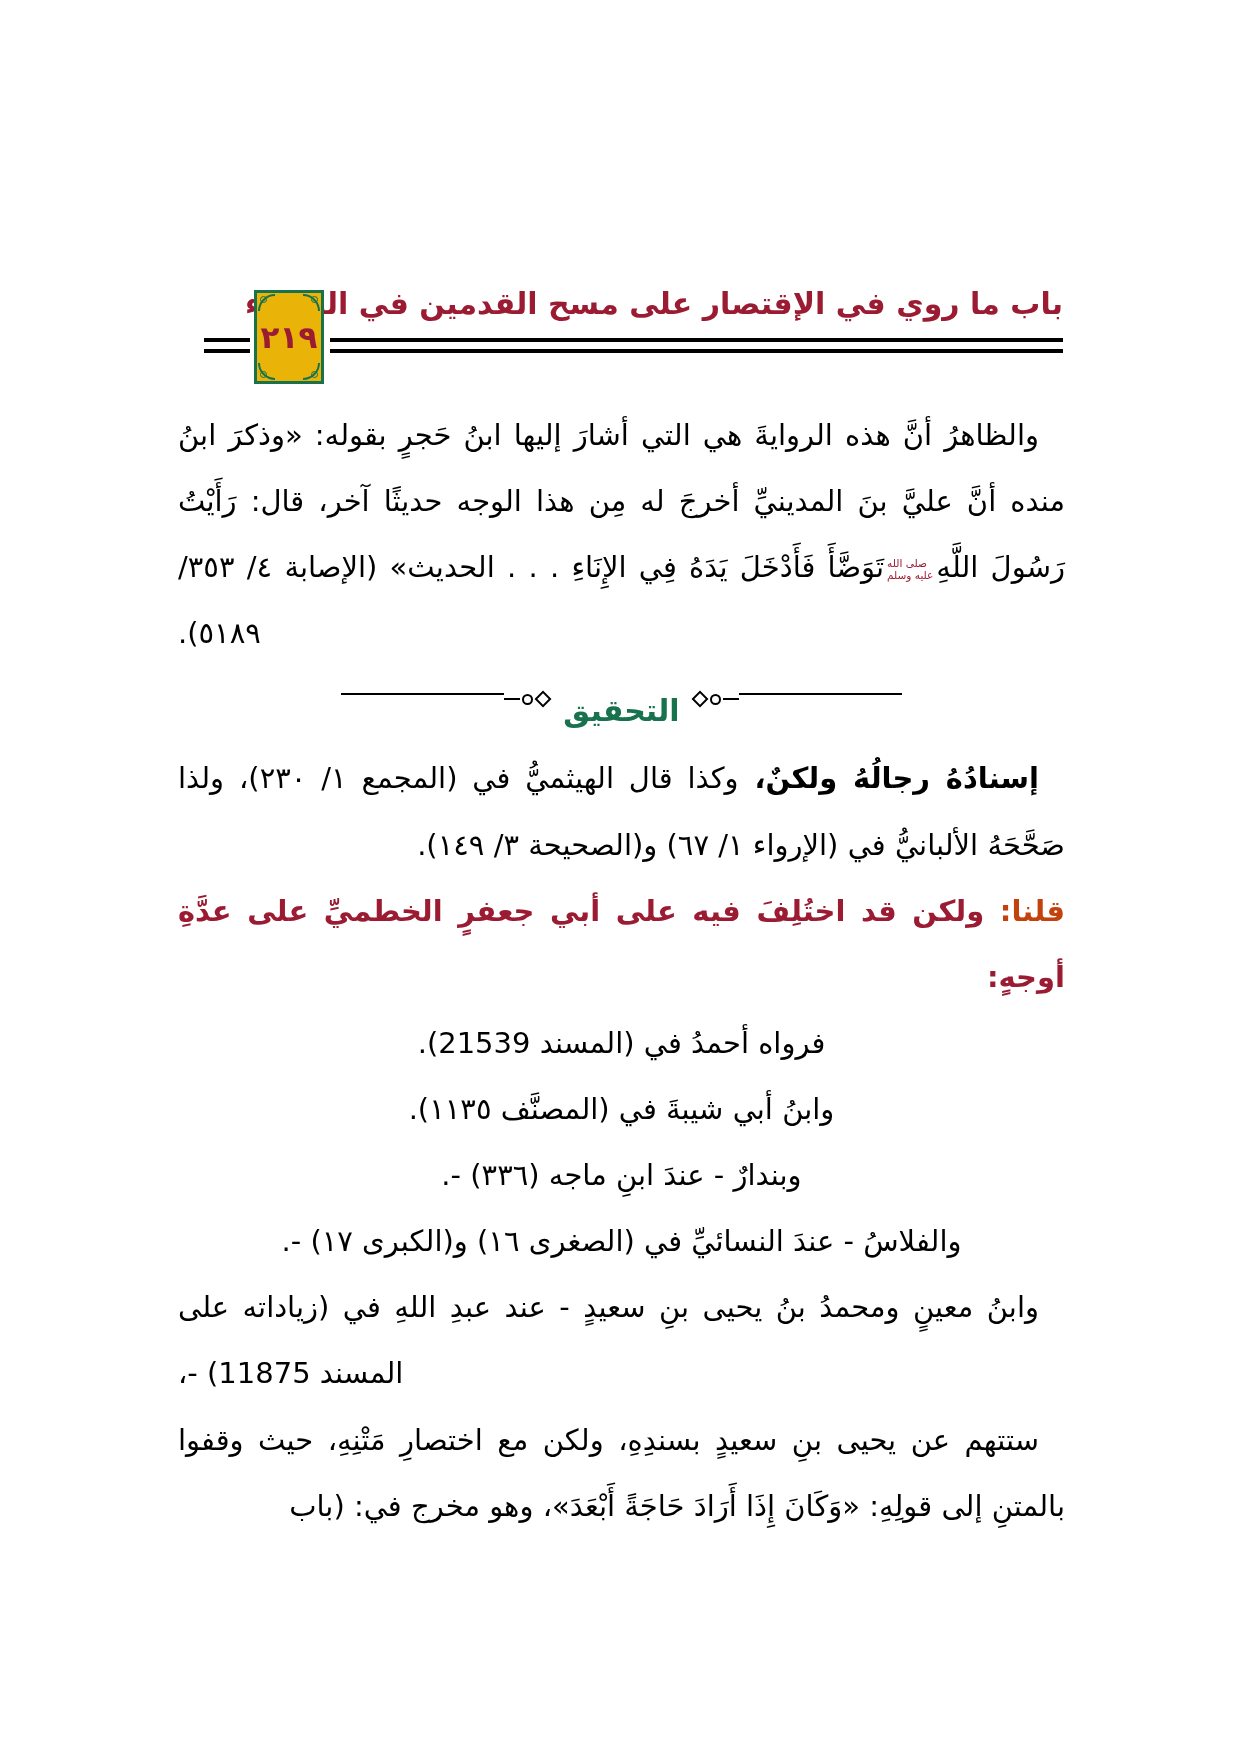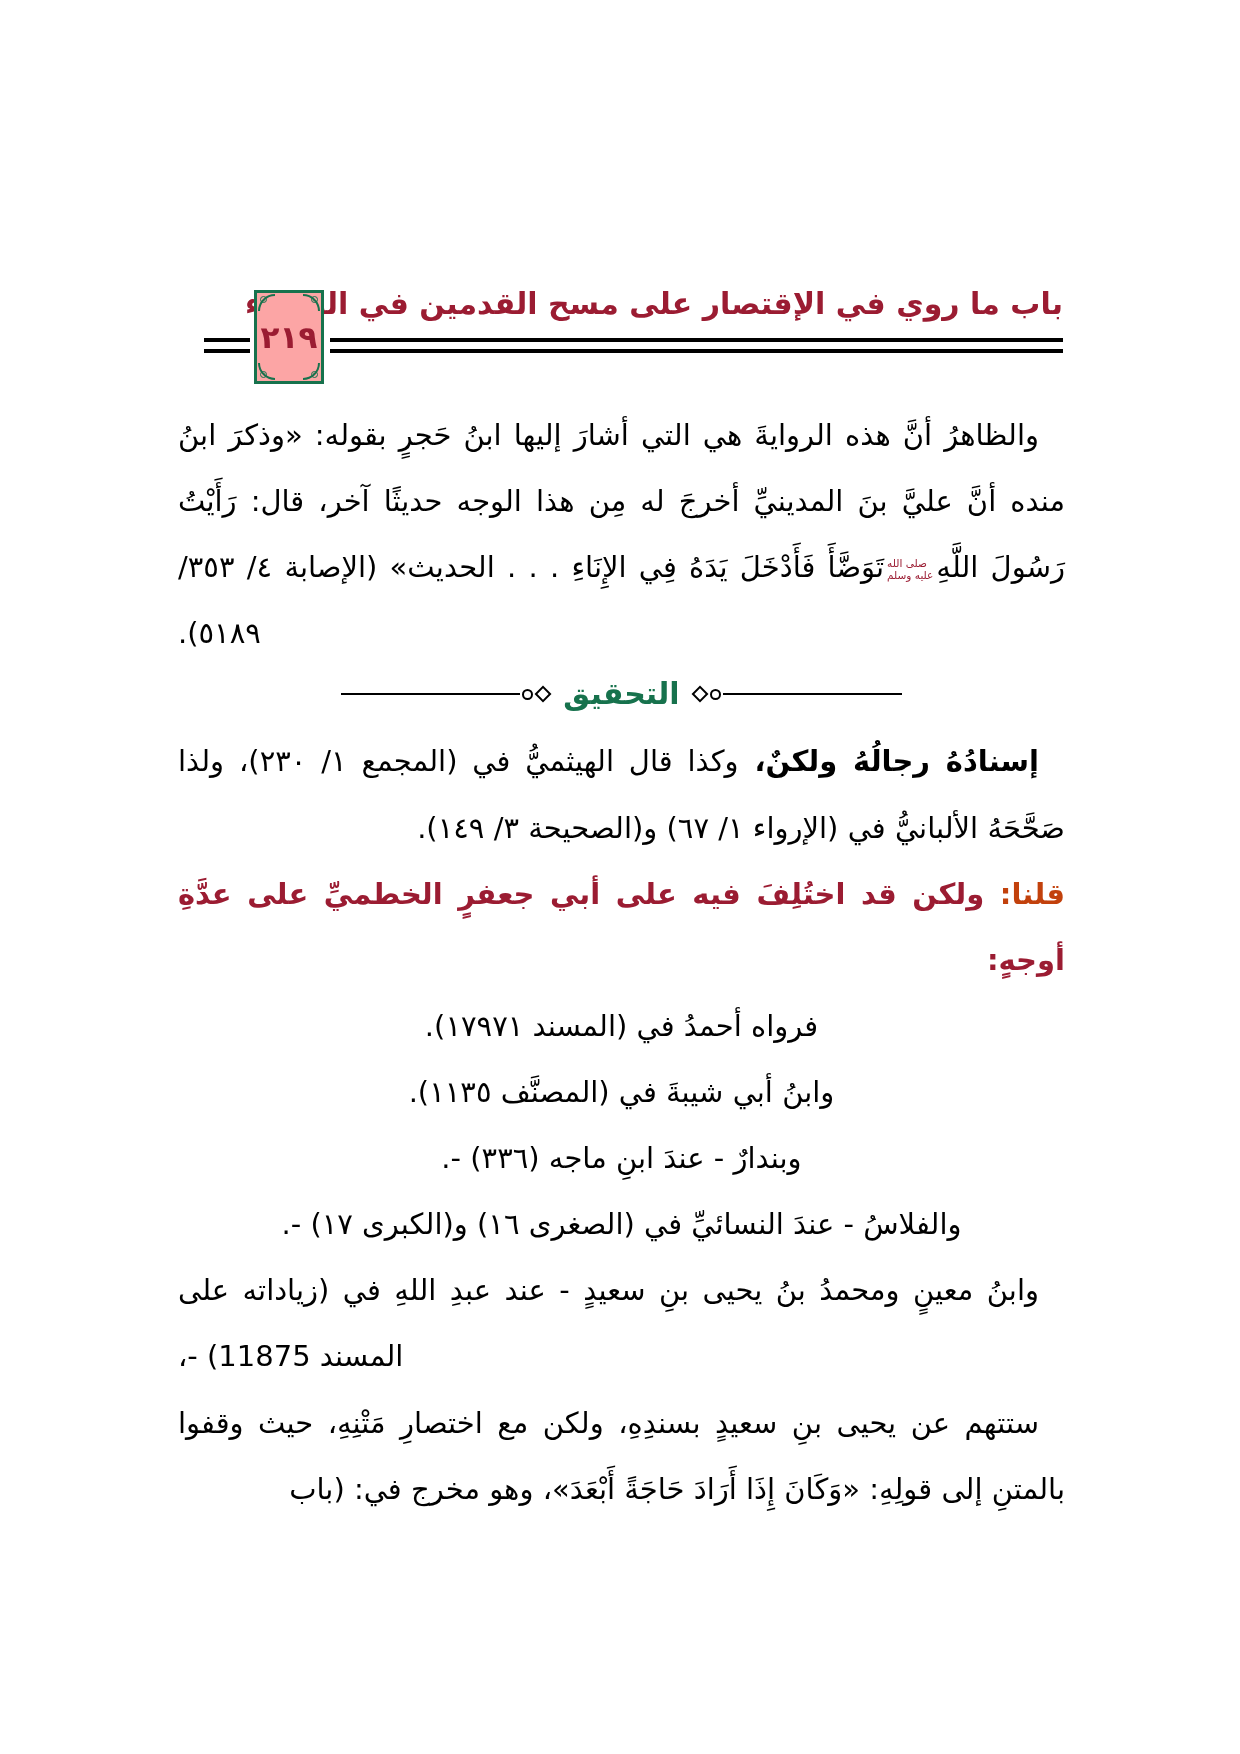--- a/index.html
+++ b/index.html
@@ -5,21 +5,21 @@
   html,body{margin:0;padding:0;background:#ffffff;}
   body{width:1240px;height:1754px;font-family:"DejaVu Sans",sans-serif;color:#000;}
   .page{box-sizing:border-box;width:1240px;height:1754px;padding:288px 175px 40px 178px;direction:rtl;overflow:hidden;}
 
   
   .header{position:relative;height:104px;direction:ltr;margin-bottom:10px;}
   .page-title{position:absolute;right:2px;top:-2px;direction:rtl;color:#9b1c32;font-weight:bold;font-size:30px;letter-spacing:0;white-space:nowrap;}
   .dbl-line{position:absolute;top:50px;height:15px;box-sizing:border-box;border-top:4px solid #000;border-bottom:4px solid #000;}
   .dbl-line.stub{left:26px;width:46px;}
   .dbl-line.long{left:152px;right:2px;}
-  .badge{position:absolute;left:76px;top:2px;width:70px;height:94px;background:#fca5a5;border:3px solid #17724d;box-sizing:border-box;display:flex;align-items:center;justify-content:center;}
+  .badge{position:absolute;left:76px;top:2px;width:70px;height:94px;background:#eab308;border:3px solid #17724d;box-sizing:border-box;display:flex;align-items:center;justify-content:center;}
   .badge-num{color:#9b1c32;font-weight:bold;font-size:31px;direction:rtl;}
   .corner{position:absolute;width:17px;height:17px;}
   .corner::before{content:"";position:absolute;inset:0;border:2px solid #17724d;border-radius:0;}
   .corner.tl{top:1px;left:1px;}  .corner.tl::before{border-width:2px 0 0 2px;border-top-left-radius:100%;}
   .corner.tr{top:1px;right:1px;} .corner.tr::before{border-width:2px 2px 0 0;border-top-right-radius:100%;}
   .corner.bl{bottom:1px;left:1px;} .corner.bl::before{border-width:0 0 2px 2px;border-bottom-left-radius:100%;}
   .corner.br{bottom:1px;right:1px;} .corner.br::before{border-width:0 2px 2px 0;border-bottom-right-radius:100%;}
   .corner::after{content:"";position:absolute;width:5px;height:5px;border:1.5px solid #17724d;border-radius:50%;}
   .corner.tl::after{top:2px;left:2px;} .corner.tr::after{top:2px;right:2px;}
   .corner.bl::after{bottom:2px;left:2px;} .corner.br::after{bottom:2px;right:2px;}
@@ -30,21 +30,21 @@
   p.last-left{text-align-last:left;}
   p.center{text-align:center;text-indent:0;}
   .bold{font-weight:bold;}
   .maroon{color:#9b1c32;font-weight:bold;}
   .green{color:#c2410c;font-weight:bold;}
 
   .saw{display:inline-block;vertical-align:middle;text-align:center;color:#9b1c32;font-size:10.5px;line-height:1.2;margin:16px 3px;font-weight:normal;text-indent:0;}
   .saw span{display:block;}
 
   
-  .divider{display:flex;align-items:center;justify-content:center;width:560px;margin:10px auto 16px;direction:rtl;}
+  .divider{display:flex;align-items:flex-start;justify-content:center;width:560px;margin:27px auto 16px;direction:rtl;}
   .div-line{flex:1;height:2px;background:#000;}
   .orn{display:flex;align-items:center;}
   .orn i{display:block;}
   .orn .bar{width:16px;height:2px;background:#000;}
   .orn .ring{width:7px;height:7px;border:2px solid #000;border-radius:50%;margin:0 2px;}
   .orn .diamond{width:8px;height:8px;border:2px solid #000;transform:rotate(45deg);margin:0 2px;}
   .div-label{color:#17724d;font-weight:bold;font-size:30px;padding:0 12px;line-height:1.2;}
 </style>
 </head>
 <body>
@@ -83,21 +83,21 @@
         </span>
       <span class="div-line"></span>
     </div>
 
     <p class="indent"><span class="bold">إسنادُهُ رجالُهُ ولكنٌ، </span><span>وكذا قال الهيثميُّ في (المجمع ١/ ٢٣٠)، ولذا صَحَّحَهُ الألبانيُّ في (الإرواء ١/ ٦٧) و(الصحيحة ٣/ ١٤٩).</span></p>
 
     <p><span class="green">قلنا: </span><span class="maroon">ولكن قد اختُلِفَ فيه على أبي جعفرٍ الخطميِّ على عدَّةِ أوجهٍ:</span></p>
 
 
 
-    <p class="center">فرواه أحمدُ في (المسند ١٧٩٧١).</p>
+    <p class="center">فرواه أحمدُ في (المسند 21539).</p>
 
     <p class="center">وابنُ أبي شيبةَ في (المصنَّف ١١٣٥).</p>
 
     <p class="center">وبندارٌ - عندَ ابنِ ماجه (٣٣٦) -.</p>
 
     <p class="center">والفلاسُ - عندَ النسائيِّ في (الصغرى ١٦) و(الكبرى ١٧) -.</p>
 
     <p class="indent last-left">وابنُ معينٍ ومحمدُ بنُ يحيى بنِ سعيدٍ - عند عبدِ اللهِ في (زياداته على المسند 11875) -،</p>
 
     <p class="indent">ستتهم عن يحيى بنِ سعيدٍ بسندِهِ، ولكن مع اختصارِ مَتْنِهِ، حيث وقفوا بالمتنِ إلى قولِهِ: «وَكَانَ إِذَا أَرَادَ حَاجَةً أَبْعَدَ»، وهو مخرج في: (باب</p>

